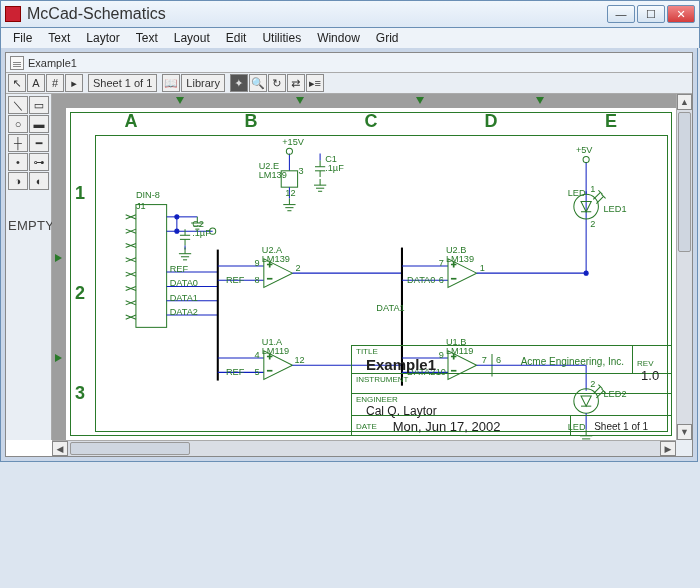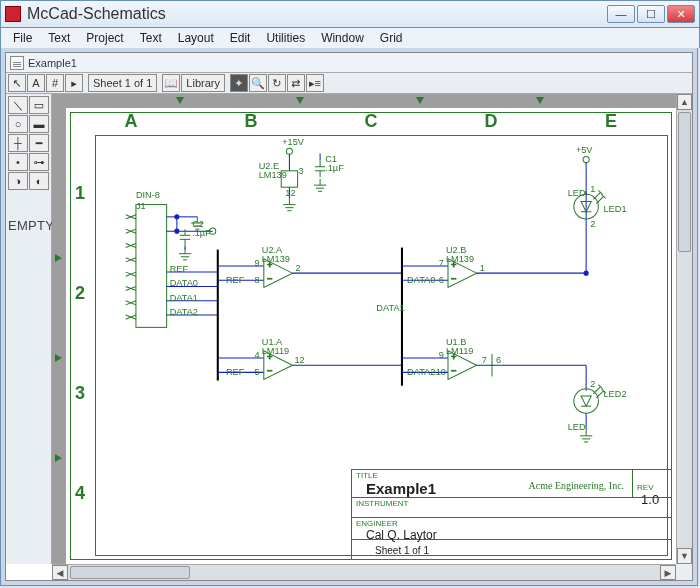--- a/index.html
+++ b/index.html
@@ -41,21 +41,21 @@
     height: 20px;
     background: #eef3f9;
     border-left:1px solid #6a8fb5;border-right:1px solid #6a8fb5;
     display: flex; align-items: center; padding: 0 4px;
     font-size: 12px; color:#222;
   }
   .menubar span { padding: 2px 8px; cursor: default; }
   
   .client {
     border: 1px solid #6a8fb5; border-top: none;
-    width: 698px; height: 538px;
+    width: 698px; height: 414px;
     background: #c9d6e8;
     position: relative;
     overflow: hidden;
   }
   .client-inner {
     position:absolute; left:4px; top:4px; right:4px; bottom:4px;
     background:#fff; border:1px solid #888;
     overflow:hidden;
   }
   .doctab {
@@ -192,21 +192,21 @@
   <div class="win-btns">
     <div class="win-btn">—</div>
     <div class="win-btn">☐</div>
     <div class="win-btn close">✕</div>
   </div>
 </div>
 
 <div class="menubar">
   <span>File</span>
   <span>Text</span>
-  <span>Project</span>
+  <span>Laytor</span>
   <span>Text</span>
   <span>Layout</span>
   <span>Edit</span>
   <span>Utilities</span>
   <span>Window</span>
   <span>Grid</span>
 </div>
 
 <div class="client">
   <div class="client-inner">
@@ -462,40 +462,44 @@
             <text x="462" y="288" class="svg-text-green" font-size="8">LED</text>
             <text x="484" y="246" class="svg-text-green" font-size="7">2</text>
           </svg>
 
           <div class="titleblock">
             <div class="row" style="height:28px;">
               <div class="cell" style="width:282px;">
                 <span class="lab">TITLE</span>
                 <div style="display:flex;justify-content:space-between;">
                   <span class="val big">Example1</span>
-                  <span class="val" style="padding-right:4px;color:#2a7a2a;font-size:10px;font-family:Liberation Serif, serif;">Acme Engineering, Inc.</span>
+                  <span class="val" style="padding-right:4px;color:#2a7a2a;font-size:10px;">Acme Engineering, Inc.</span>
                 </div>
               </div>
               <div class="cell" style="width:38px;border-right:none;margin-top:12px;">
                 <span class="lab">REV</span>
                 <span class="val" style="padding-left:4px;">1.0</span>
               </div>
             </div>
             <div class="row" style="height:20px;">
               <div class="cell" style="width:320px;border-right:none;">
                 <span class="lab">INSTRUMENT</span>
               </div>
             </div>
             <div class="row" style="height:22px;">
               <div class="cell" style="width:320px;border-right:none;">
                 <span class="lab">ENGINEER</span>
                 <span class="val" style="font-size:12px;">Cal Q. Laytor</span>
               </div>
             </div>
             <div class="row" style="height:20px;border-bottom:none;">
+              <div class="cell" style="width:220px;flex-direction:row;align-items:center;gap:6px;">
+                <span class="lab">DATE</span>
+                <span class="val">Mon, Jun 17, 2002</span>
+              </div>
               <div class="cell" style="width:100px;border-right:none;align-items:center;justify-content:center;">
                 <span class="val" style="padding:0;font-size:10px;">Sheet 1 of 1</span>
               </div>
             </div>
           </div>
 
         </div>
       </div>
     </div>
 

